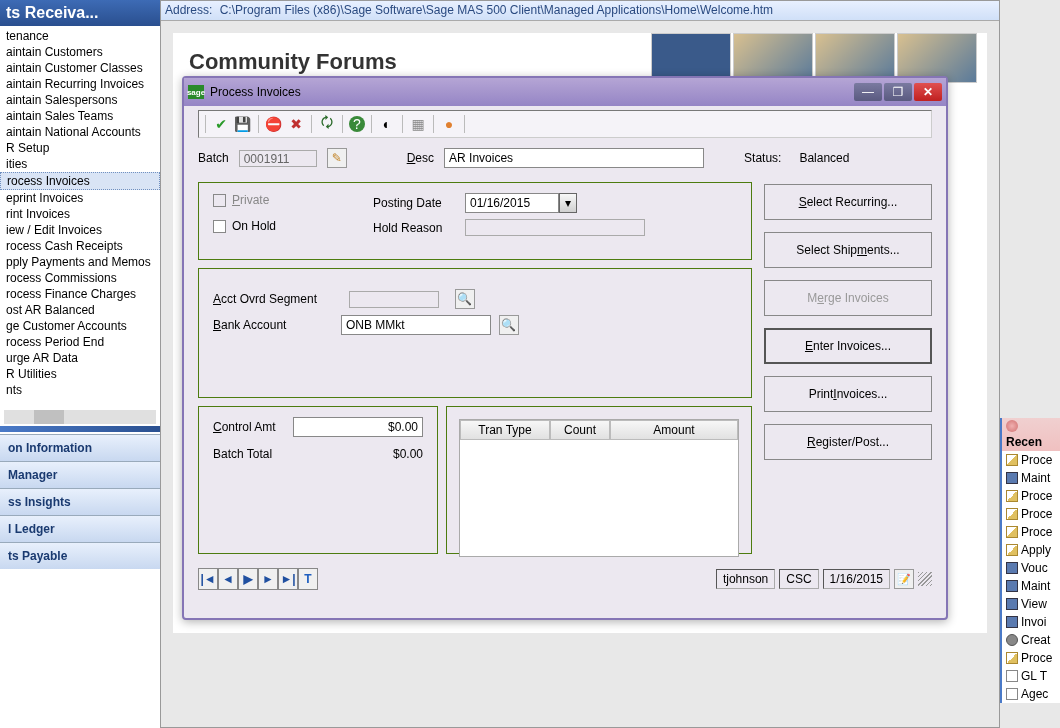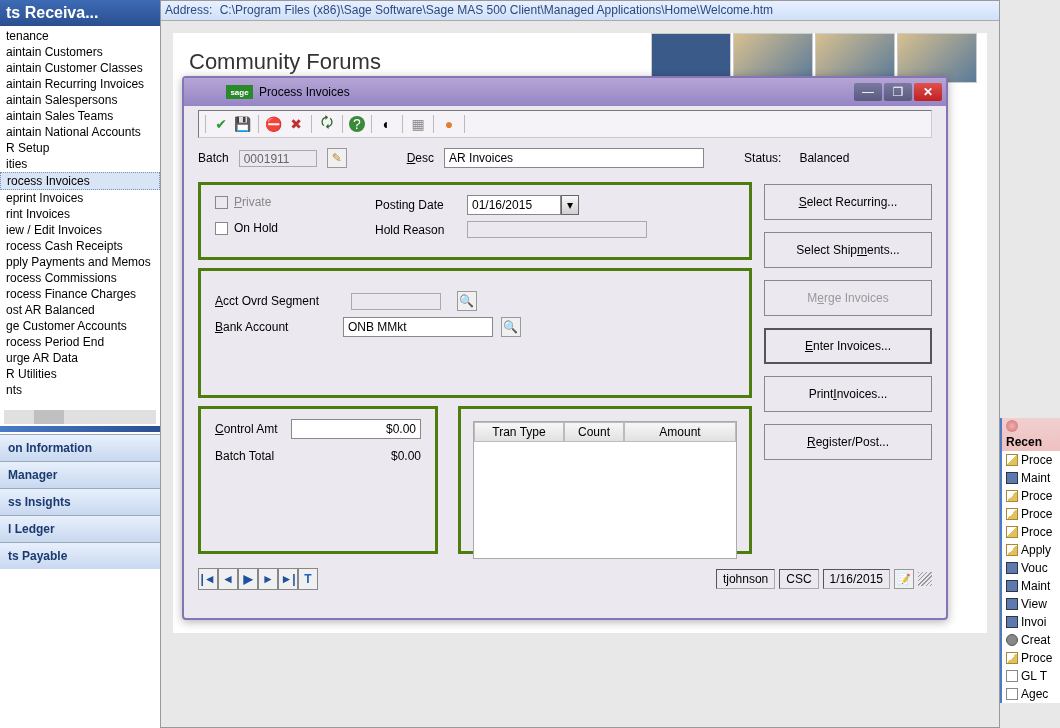--- a/index.html
+++ b/index.html
@@ -13,39 +13,39 @@
 .left-menu-item.selected { background: #d9e4f5; border: 1px dotted #7090c0; }
 .left-scroll { height: 14px; background: #e0e0e0; position: relative; margin: 2px 4px; }
 .left-scroll-thumb { position: absolute; left: 30px; width: 30px; height: 14px; background: #c0c0c0; }
 .left-separator { height: 6px; background: linear-gradient(to right, #4a7ac8, #2a5090); margin: 2px 0; }
 .left-section { background: linear-gradient(to bottom, #e8f0fc, #c8d8f0); border-top: 1px solid #9ab; padding: 6px 8px; color: #1a3a70; font-weight: bold; cursor: pointer; }
 
 
 .main-bg { position: absolute; left: 160px; top: 0; right: 60px; height: 728px; background: #e8e8e8; border: 1px solid #999; }
 .address-bar { background: linear-gradient(to bottom, #e8f0ff, #d0e0f8); height: 20px; padding: 2px 4px; color: #2a4a80; border-bottom: 1px solid #aaa; }
 .welcome-panel { margin: 12px; background: #fff; height: 600px; padding: 16px; position: relative; }
-.community-title { font-size: 22px; font-weight: normal; color: #333; }
+.community-title { font-size: 22px; font-weight: bold; color: #333; }
 .banner-images { position: absolute; right: 10px; top: 0; display: flex; gap: 2px; }
 .banner-img { width: 80px; height: 50px; background: linear-gradient(135deg, #d8c090, #5a7a9a); border: 1px solid #ccc; }
 
 
 .right-sidebar { position: absolute; right: 0; top: 418px; width: 60px; background: #fff; border-left: 2px solid #4a7ac8; padding-top: 0; }
 .right-header { background: linear-gradient(to bottom, #f0d0d0, #f0c0c0); padding: 2px 4px; font-weight: bold; }
 .right-item { padding: 2px 4px; white-space: nowrap; display: flex; align-items: center; gap: 3px; }
 .ri-icon { width: 12px; height: 12px; display: inline-block; }
 .ri-pencil { background: linear-gradient(135deg, #fff 50%, #e0c060 50%); border: 1px solid #aa8830; }
 .ri-comp { background: #5a7ab0; border: 1px solid #334; }
 .ri-gear { background: #888; border-radius: 50%; border: 1px solid #555; }
 .ri-doc { background: #fff; border: 1px solid #888; }
 .ri-clock { background: radial-gradient(#f0b0b0, #d07070); border-radius:50%; }
 
 
 .dialog { position: absolute; left: 182px; top: 76px; width: 766px; height: 544px; background: #ece8f0; border: 2px solid #8575b5; border-radius: 4px; box-shadow: 0 2px 10px rgba(0,0,0,0.3); }
 .dialog-titlebar { height: 28px; background: linear-gradient(to bottom, #b5a5d5, #9585c5); display: flex; align-items: center; padding: 0 4px; }
-.dialog-icon { width: 27px; height: 14px; background: #2a8a2a; color: #fff; font-size: 8px; font-weight: bold; display: flex; align-items: center; justify-content: center; margin-right: 6px; margin-left: 38px; }
+.dialog-icon { width: 16px; height: 14px; background: #2a8a2a; color: #fff; font-size: 8px; font-weight: bold; display: flex; align-items: center; justify-content: center; margin-right: 6px; }
 .dialog-title { color: #000; flex: 1; }
 .win-btns { display: flex; gap: 2px; }
 .win-btn { width: 28px; height: 18px; display: flex; align-items: center; justify-content: center; cursor: pointer; border-radius: 2px; }
 .win-min { background: linear-gradient(to bottom, #7a7aa0, #5a5a80); color: #fff; }
 .win-max { background: linear-gradient(to bottom, #7a7aa0, #5a5a80); color: #fff; }
 .win-close { background: linear-gradient(to bottom, #e05050, #c02020); color: #fff; font-weight: bold; }
 
 .dialog-body { padding: 4px 14px 8px 14px; }
 
 
@@ -57,21 +57,21 @@
 .form-row { display: flex; align-items: center; margin-bottom: 6px; }
 .label { color: #000; }
 .label u { text-decoration: underline; }
 .input-box { background: #fff; border: 1px solid #888; height: 20px; padding: 1px 4px; }
 .readonly-box { background: #ece8f0; border: 1px solid #aaa; height: 17px; padding: 1px 4px; color: #666; }
 .small-icon-btn { width: 20px; height: 20px; border: 1px solid #999; background: #f0f0f0; display: flex; align-items: center; justify-content: center; cursor: pointer; font-size: 11px; }
 .dropdown { display: flex; }
 .dd-arrow { width: 18px; height: 20px; border: 1px solid #666; background: linear-gradient(to bottom, #f8f8f8, #d0d0d0); display: flex; align-items: center; justify-content: center; cursor: pointer; }
 
 
-.groupbox { border: 3px solid #4d7c0f; padding: 10px 14px; margin-bottom: 8px; background: #ece8f0; }
+.groupbox { border: 1px solid #4d7c0f; padding: 10px 14px; margin-bottom: 8px; background: #ece8f0; }
 .checkbox-row { display: flex; align-items: center; gap: 6px; margin-bottom: 12px; }
 .cb { width: 13px; height: 13px; border: 1px solid #888; background: #fff; }
 .big-btn { height: 36px; border: 1px solid #888; background: #ece8f0; display: flex; align-items: center; justify-content: center; cursor: pointer; }
 .big-btn.disabled { color: #999; }
 .big-btn.active { border: 2px solid #555; }
 
 
 .table-box { border: 1px solid #aaa; background: #fff; }
 .table-header { display: flex; background: linear-gradient(to bottom, #f8f8f8, #e0e0e0); }
 .th { border: 1px solid #bbb; padding: 2px 6px; text-align: center; }
@@ -291,21 +291,21 @@
           </div>
           <div class="form-row" style="gap:8px;">
             <span class="label" style="width:120px;"><u>B</u>ank Account</span>
             <input class="input-box" style="width: 150px;" value="ONB MMkt">
             <div class="small-icon-btn">
                 <span>🔍</span>
               </div>
           </div>
         </div>
 
-        <div style="display:flex; gap:20px;">
+        <div style="display:flex; gap:8px;">
           <div class="groupbox" style="width:240px; height:148px;">
             <div class="form-row" style="gap:6px;">
               <span class="label" style="width:80px;"><u>C</u>ontrol Amt</span>
               <input class="input-box" style="width: 130px; text-align: right;" value="$0.00">
             </div>
             <div class="form-row" style="gap:6px; margin-top:10px;">
               <span class="label" style="width:80px;">Batch Total</span>
               <span style="width:130px; text-align:right; display:inline-block;">$0.00</span>
             </div>
           </div>

